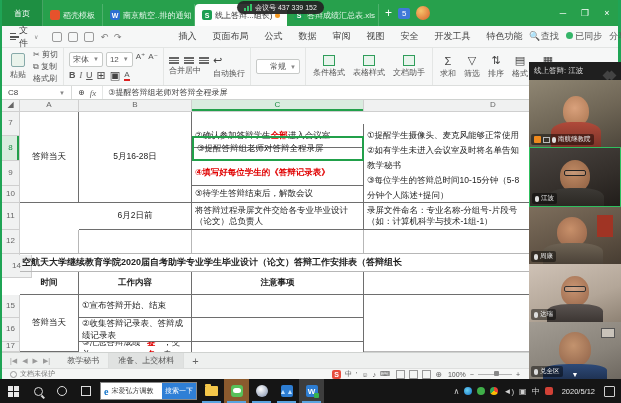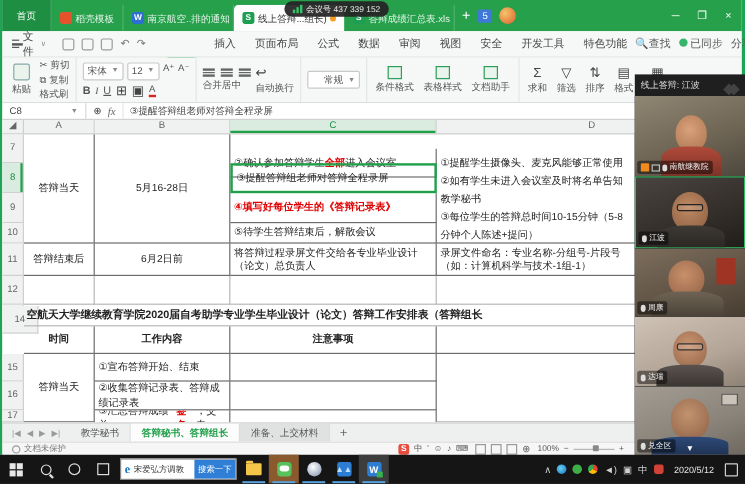--- a/index.html
+++ b/index.html
@@ -389,21 +389,20 @@
           <span>进入会议室</span>
       </div>
       <div class="cell cc dark selcell" style="left:190px;top:36px;width:172px;height:25px;">③提醒答辩组老师对答辩全程录屏</div>
       <div class="cell cc dark redtx boldtx" style="left:190px;top:61px;width:172px;height:25px;">④填写好每位学生的《答辩记录表》</div>
       <div class="cell cc dark" style="left:190px;top:86px;width:172px;height:17px;">⑤待学生答辩结束后，解散会议</div>
       <div class="cell dark dmerge" style="left:362px;top:12px;width:166px;height:91px;">
         <div>①提醒学生摄像头、麦克风能够正常使用</div>
         <div>②如有学生未进入会议室及时将名单告知教学秘书</div>
         <div>③每位学生的答辩总时间10-15分钟（5-8分钟个人陈述+提问）</div>
       </div>
-      <div class="cell cc ctr dark" style="left:18px;top:103px;width:59px;height:27px;">答辩结束后</div>
       <div class="cell cc ctr dark" style="left:77px;top:103px;width:113px;height:27px;">6月2日前</div>
       <div class="cell wrapcell dark" style="left:190px;top:103px;width:172px;height:27px;">将答辩过程录屏文件交给各专业毕业设计（论文）总负责人</div>
       <div class="cell wrapcell dark" style="left:362px;top:103px;width:166px;height:27px;">录屏文件命名：专业名称-分组号-片段号（如：计算机科学与技术-1组-1）</div>
 
       <div class="cell" style="left:18px;top:130px;width:59px;height:24px;"></div>
       <div class="cell" style="left:77px;top:130px;width:113px;height:24px;"></div>
       <div class="cell" style="left:190px;top:130px;width:172px;height:24px;"></div>
       <div class="cell" style="left:362px;top:130px;width:166px;height:24px;"></div>
 
       <div class="cell boldtx" style="left:18px;top:154px;width:603px;height:18px;display:flex;align-items:center;padding:0 2px;white-space:nowrap;font-size:9px;">空航天大学继续教育学院2020届自考助学专业学生毕业设计（论文）答辩工作安排表（答辩组长</div>
@@ -428,21 +427,20 @@
     </div>
 
     <div class="sheetbar">
       <div class="snav">
         <span>|◀</span>
         <span>◀</span>
         <span>▶</span>
         <span>▶|</span>
       </div>
       <div class="stab">教学秘书</div>
-      <div class="stab active">答辩秘书、答辩组长</div>
       <div class="stab shaded">准备、上交材料</div>
       <div class="sadd">+</div>
     </div>
 
     <div class="statusbar">
       <div class="stl">
         <span class="pencil"></span>
         <span>文档未保护</span>
       </div>
       <div class="sogou">

